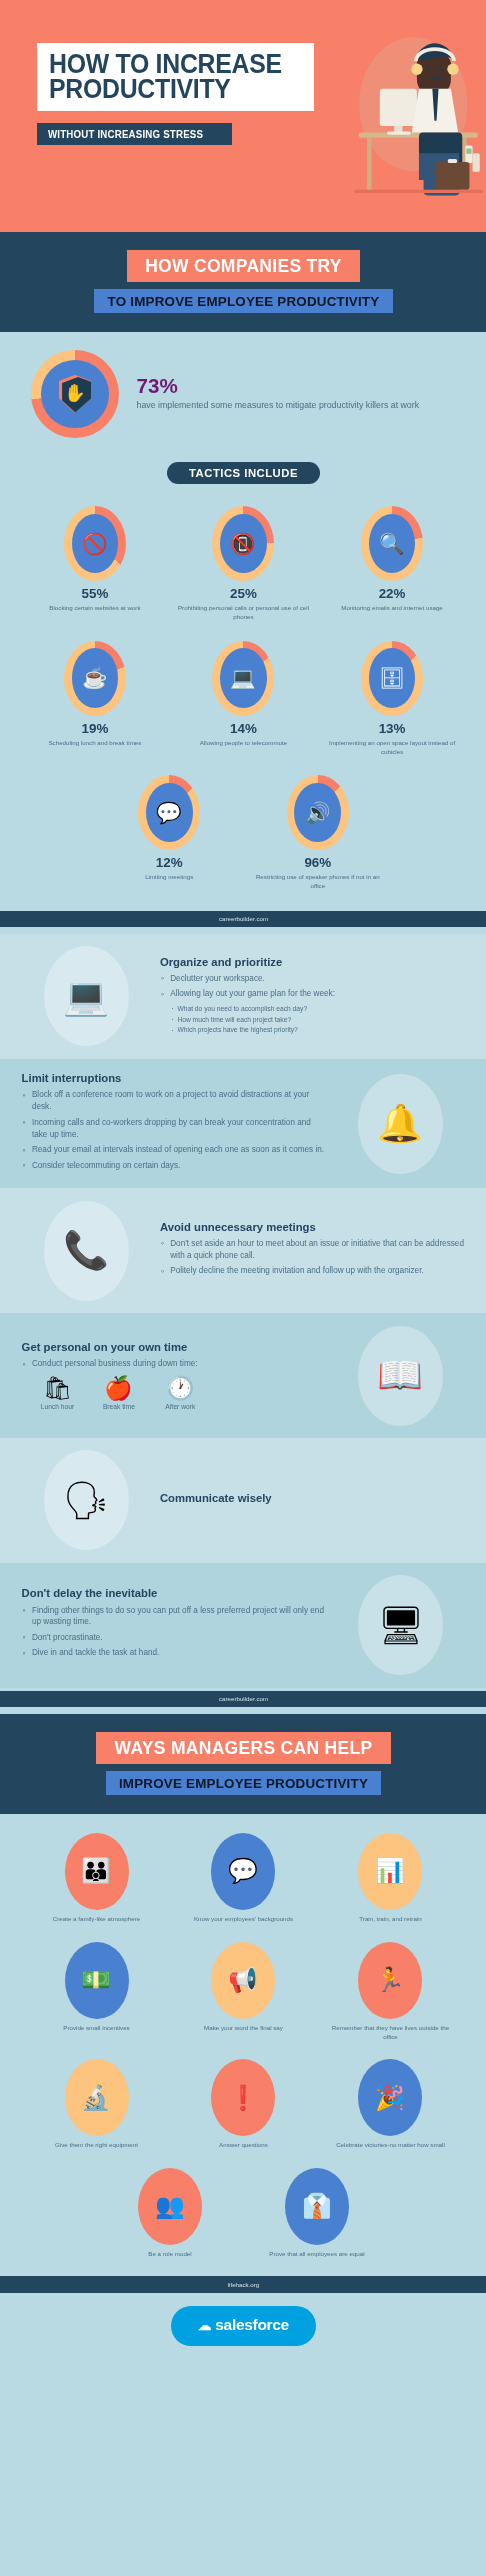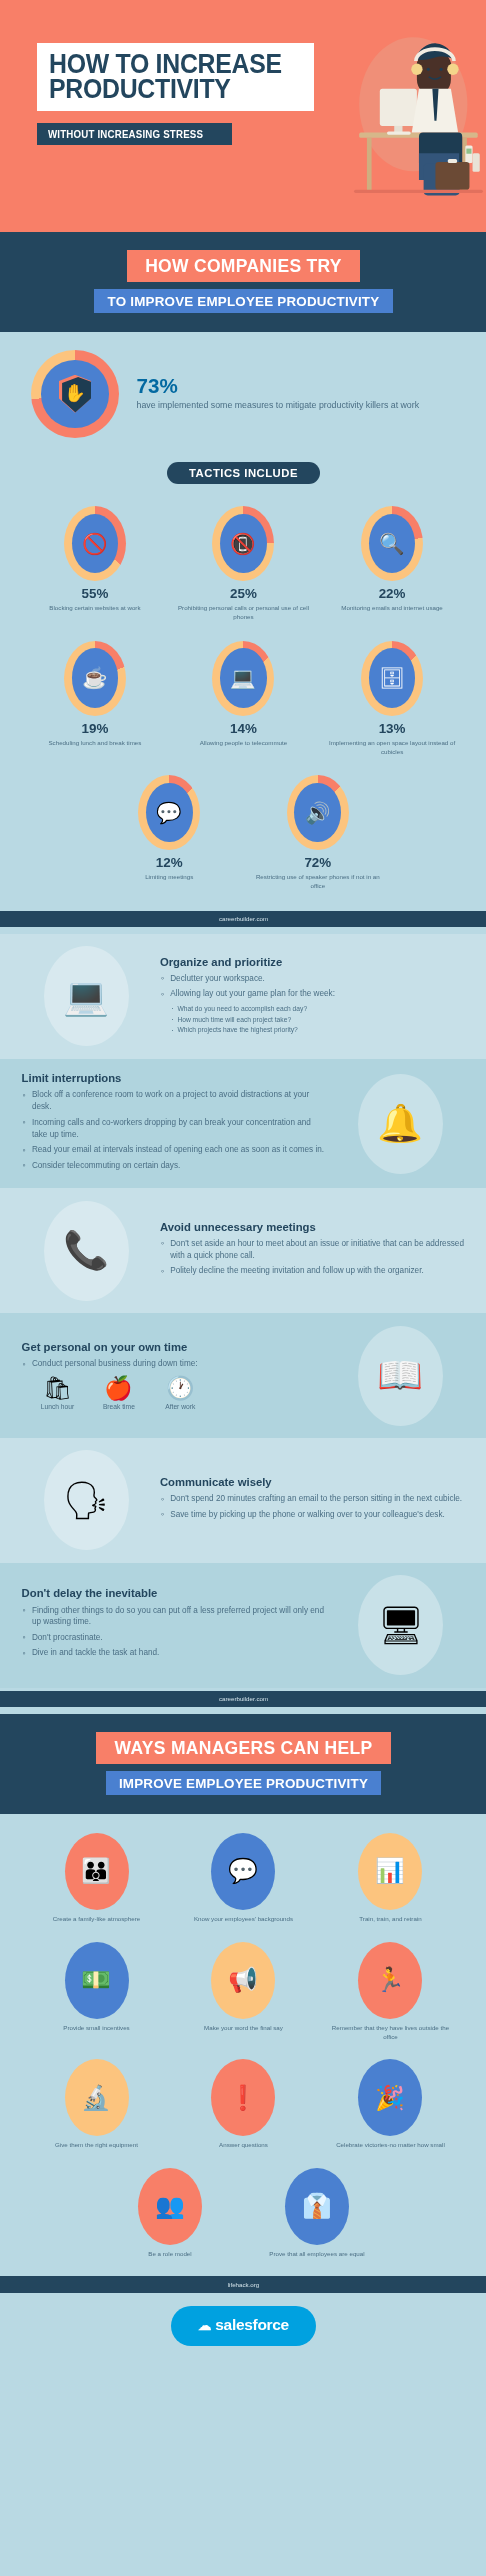--- a/index.html
+++ b/index.html
@@ -65,21 +65,21 @@
     background:#f87f68;
     color:#ffffff;
     font-size:17.5px;
     font-weight:bold;
     padding:6.2px 18.5px 5.2px 18.5px;
     letter-spacing:0.3px;
   }
   .banner-b {
     display:inline-block;
     background:#4a80d0;
-    color:#ffffff;
+    color:#0f172a;
     font-size:13.4px;
     font-weight:bold;
     padding:4.6px 13.4px 4.1px 13.4px;
     margin-top:7.2px;
     letter-spacing:0.2px;
   }
   .banner-wrap { display:block; }
 
   
   .lightsec { background:#b9d9e3; }
@@ -105,21 +105,21 @@
     display:flex; align-items:center; justify-content:center;
     position:relative;
   }
   .shield:before{
     content:""; position:absolute; left:3.1px; top:2.1px;
     width:32px;height:38px; background:#1d3c52; z-index:-1;
     clip-path:polygon(50% 0,100% 16%,100% 62%,50% 100%,0 62%,0 16%);
   }
   .hand-glyph { color:#fff; font-size:17.5px; line-height:1; }
   .stat-text { flex:1; }
-  .stat-num { color:#0369a1; font-size:20.6px; font-weight:bold; line-height:1; }
+  .stat-num { color:#701a75; font-size:20.6px; font-weight:bold; line-height:1; }
   .stat-desc { color:#4a6e84; font-size:8.8px; line-height:1.45; margin-top:3.1px; }
 
   
   .pill-wrap { text-align:center; padding:8.2px 0 5.2px 0; }
   .pill {
     display:inline-block; background:#23465e; color:#fff;
     font-size:11.3px; font-weight:bold; letter-spacing:0.5px;
     padding:5.7px 21.6px 5.2px 21.6px; border-radius:13.4px;
   }
   .tactics-grid {
@@ -349,21 +349,21 @@
             <div class="t-core">💬</div>
           </div>
           <div class="t-pct">12%</div>
           <div class="t-lbl">Limiting meetings</div>
         </div>
         <div class="tactic">
           <div class="t-circle">
             <div class="t-ring" style="background:conic-gradient(from 0deg,#f87f68 0turn,#f87f68 0.110turn,#fcc47e 0.110turn,#fcc47e 1turn)"></div>
             <div class="t-core">🔊</div>
           </div>
-          <div class="t-pct">72%</div>
+          <div class="t-pct">96%</div>
           <div class="t-lbl">Restricting use of speaker phones if not in an office</div>
         </div>
       </div>
 
     <div class="source-bar">careerbuilder.com</div>
   </div>
 
   <div class="gap-light"></div>
 
   <div id="tips-wrap">
@@ -439,24 +439,20 @@
           <div class="emoji">📖</div>
         </div>
       </div>
       <div class="tip alt">
         <div class="tip-art">
           <div class="blob"></div>
           <div class="emoji">🗣</div>
         </div>
         <div class="tip-body">
           <div class="tip-h">Communicate wisely</div>
-          <ul class="tip-list">
-            <li>Don't spend 20 minutes crafting an email to the person sitting in the next cubicle.</li>
-            <li>Save time by picking up the phone or walking over to your colleague's desk.</li>
-          </ul>
         </div>
       </div>
       <div class="tip base">
         <div class="tip-body">
           <div class="tip-h">Don't delay the inevitable</div>
           <ul class="tip-list">
             <li>Finding other things to do so you can put off a less preferred project will only end up wasting time.</li>
             <li>Don't procrastinate.</li>
             <li>Dive in and tackle the task at hand.</li>
           </ul>

